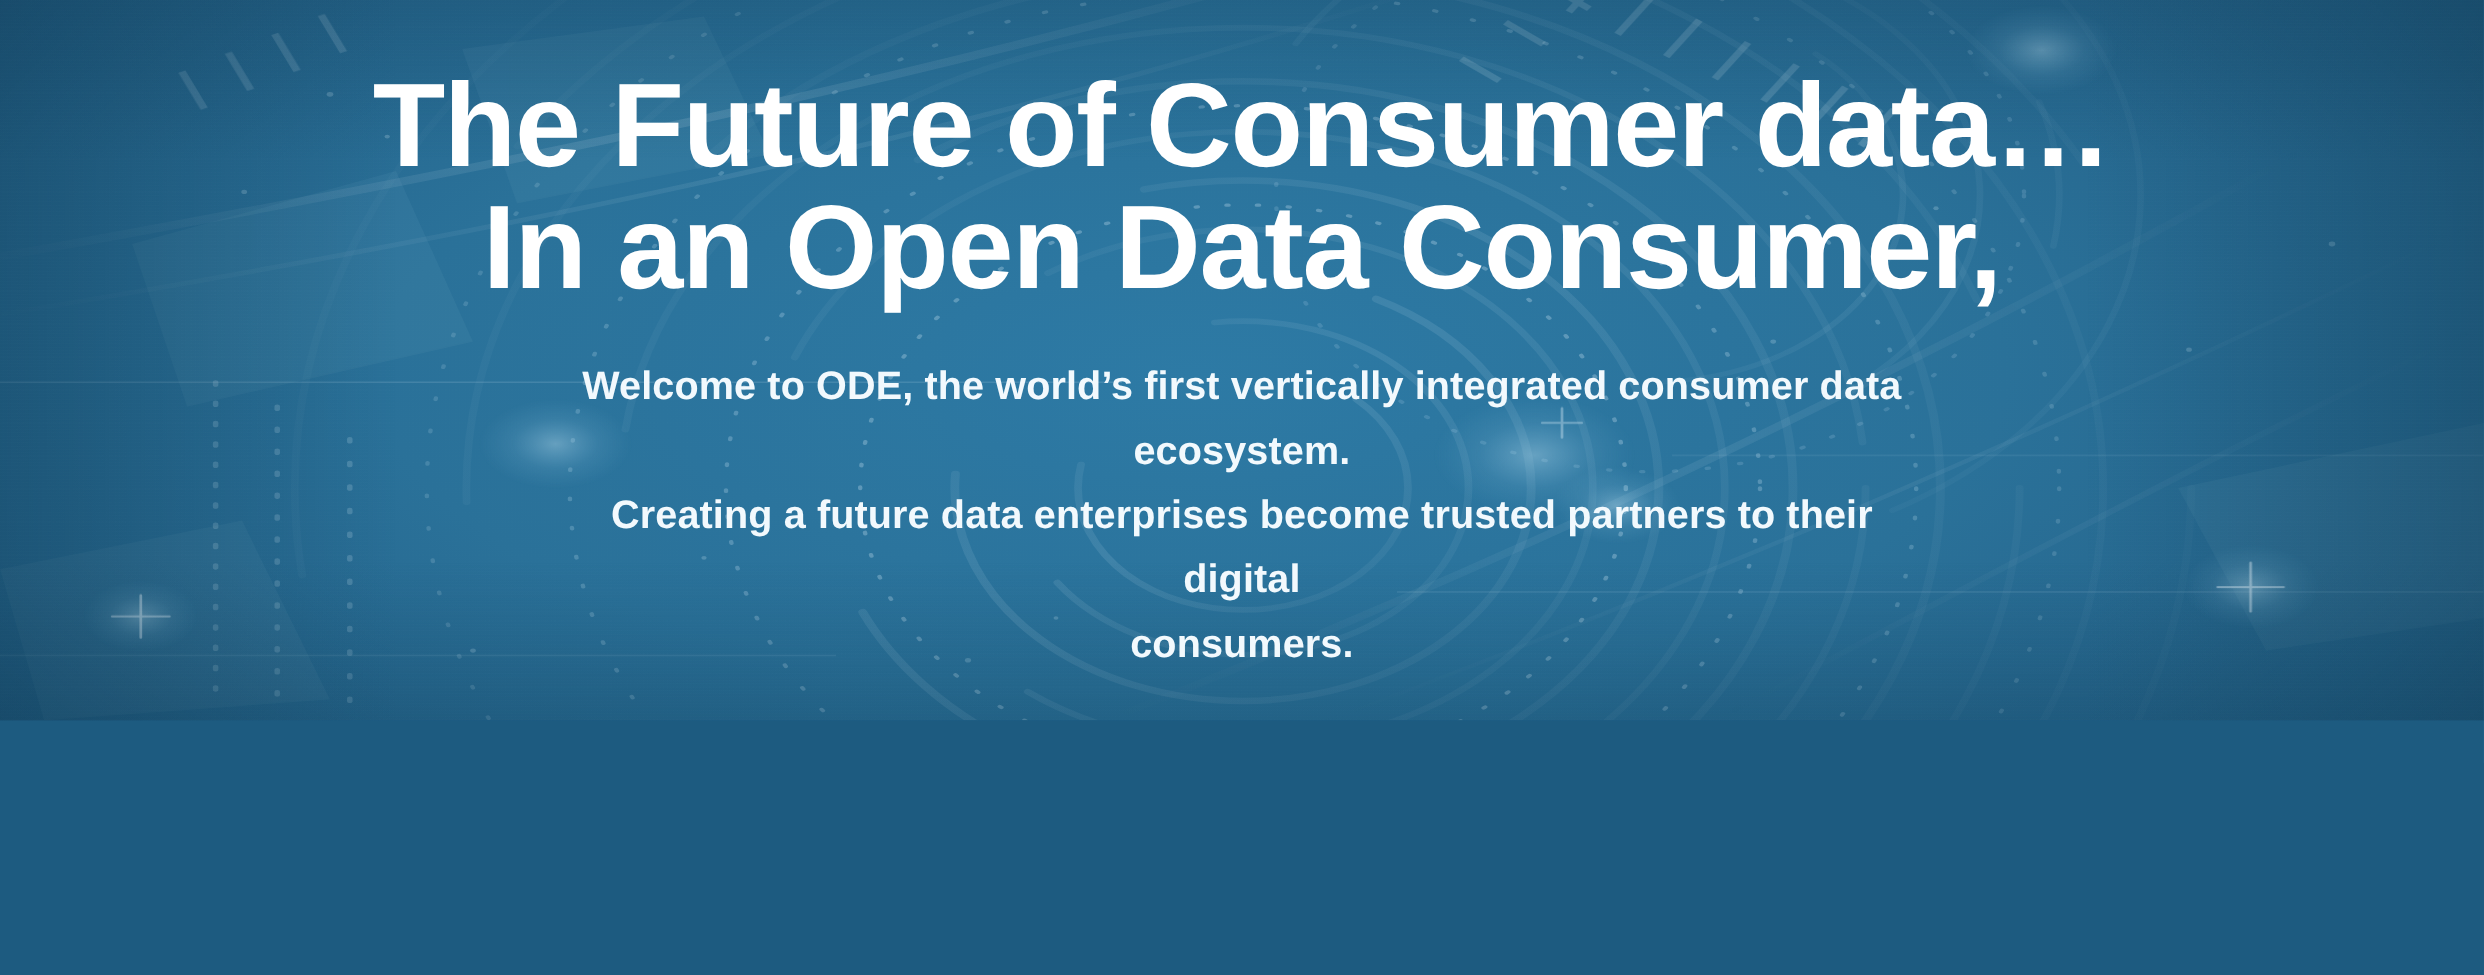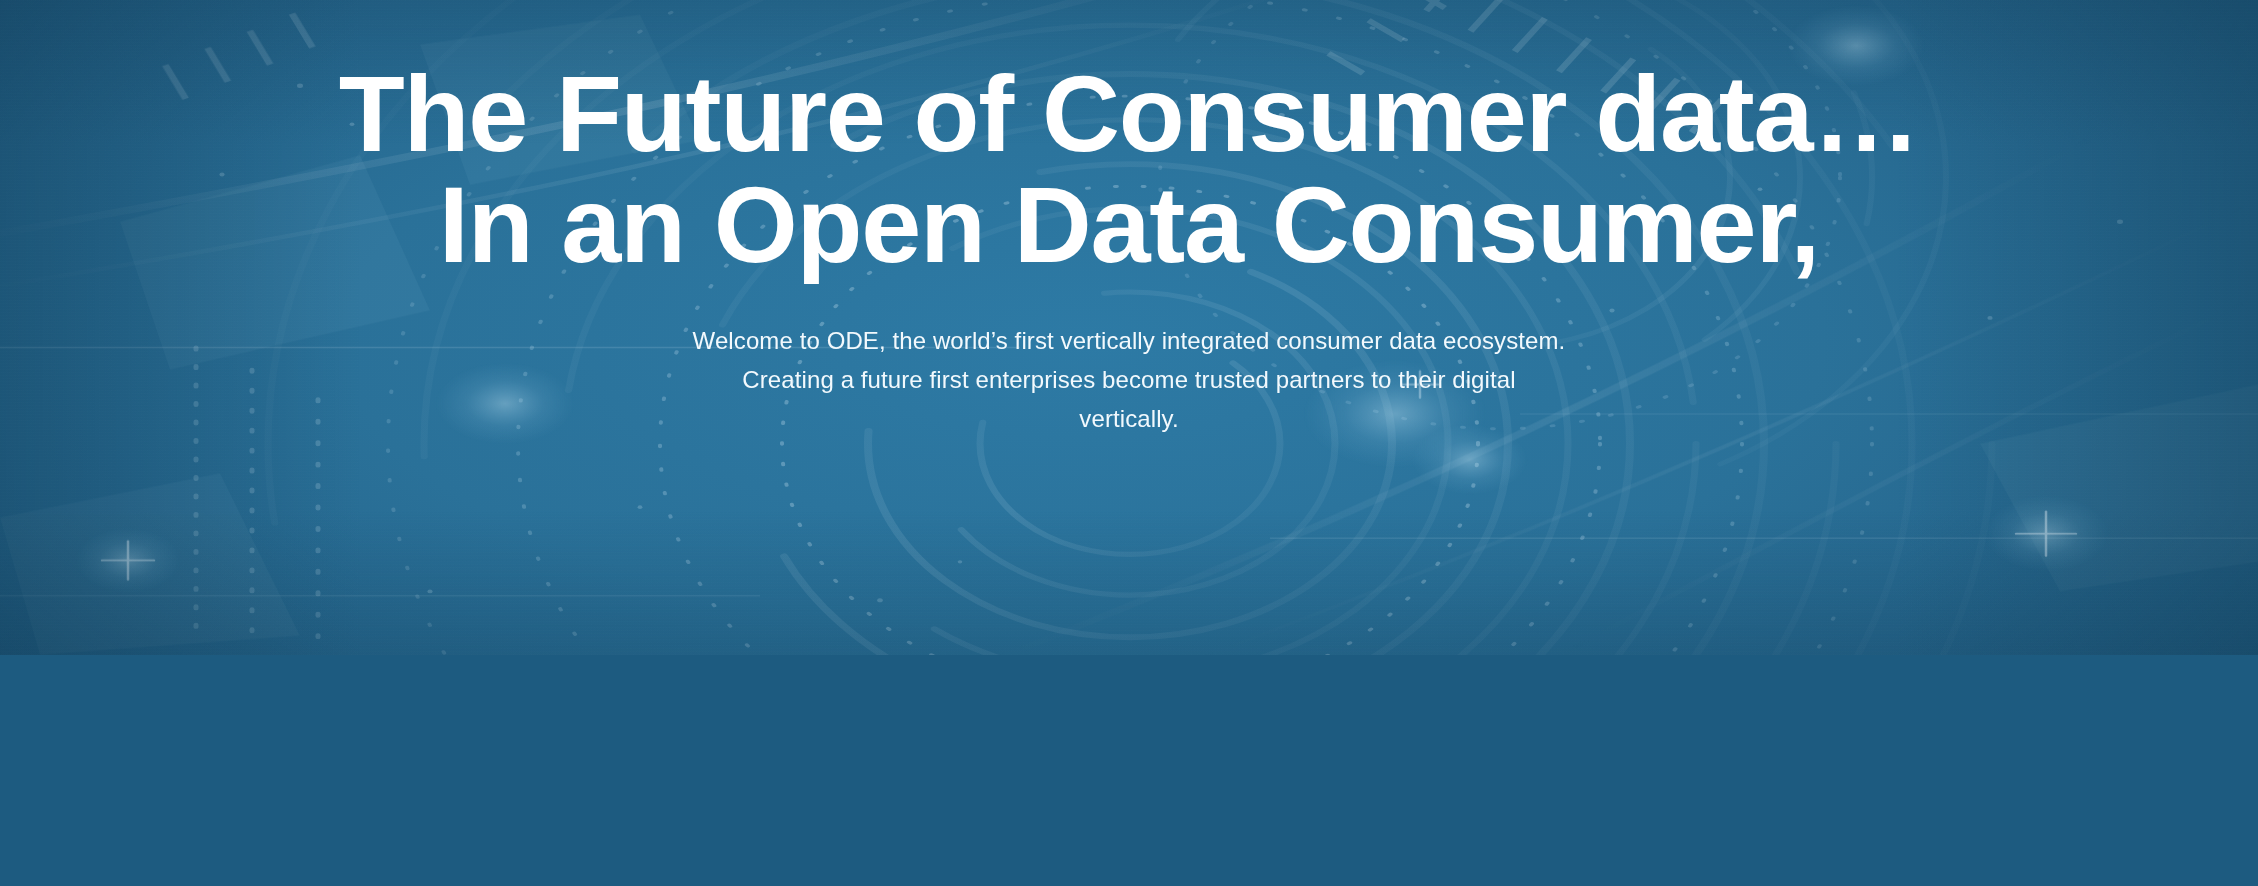--- a/index.html
+++ b/index.html
@@ -76,22 +76,22 @@
   .headline .hl-line {
     display: block;
     white-space: nowrap;
   }
 
   .subcopy {
     margin: 42px 0 4px 0;
     width: 1230px;
     text-align: center;
     color: #f2f9fd;
-    font-weight: 400;
-    font-size: 24px;
+    font-weight: 700;
+    font-size: 36px;
     line-height: 1.62;
     letter-spacing: 0.1px;
   }
   .subcopy .sc-line {
     display: block;
   }
 </style>
 </head>
 <body>
 
@@ -259,18 +259,18 @@
 
   <div class="content">
 
     <h1 class="headline">
       <span class="hl-line">The Future of Consumer data…</span>
       <span class="hl-line">In an Open Data Consumer,</span>
     </h1>
 
     <p class="subcopy">
       <span class="sc-line">Welcome to ODE, the world’s first vertically integrated consumer data ecosystem.</span>
-      <span class="sc-line">Creating a future first enterprises become trusted partners to their digital</span>
-      <span class="sc-line">vertically.</span>
+      <span class="sc-line">Creating a future data enterprises become trusted partners to their digital</span>
+      <span class="sc-line">consumers.</span>
     </p>
 
   </div>
 </div>
 
 </body></html>

